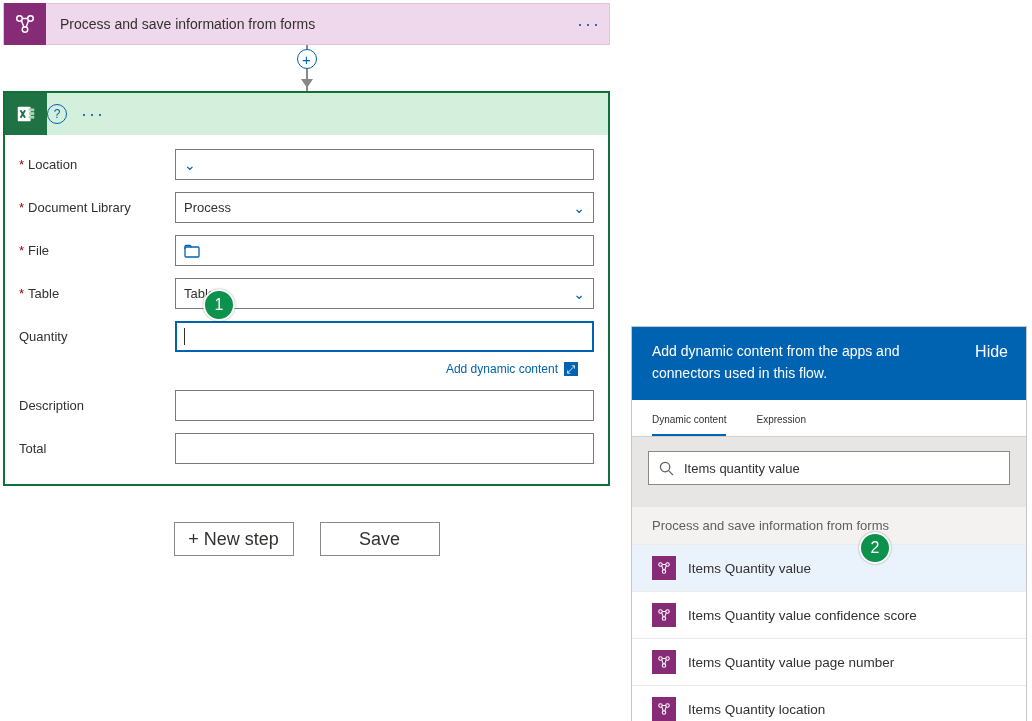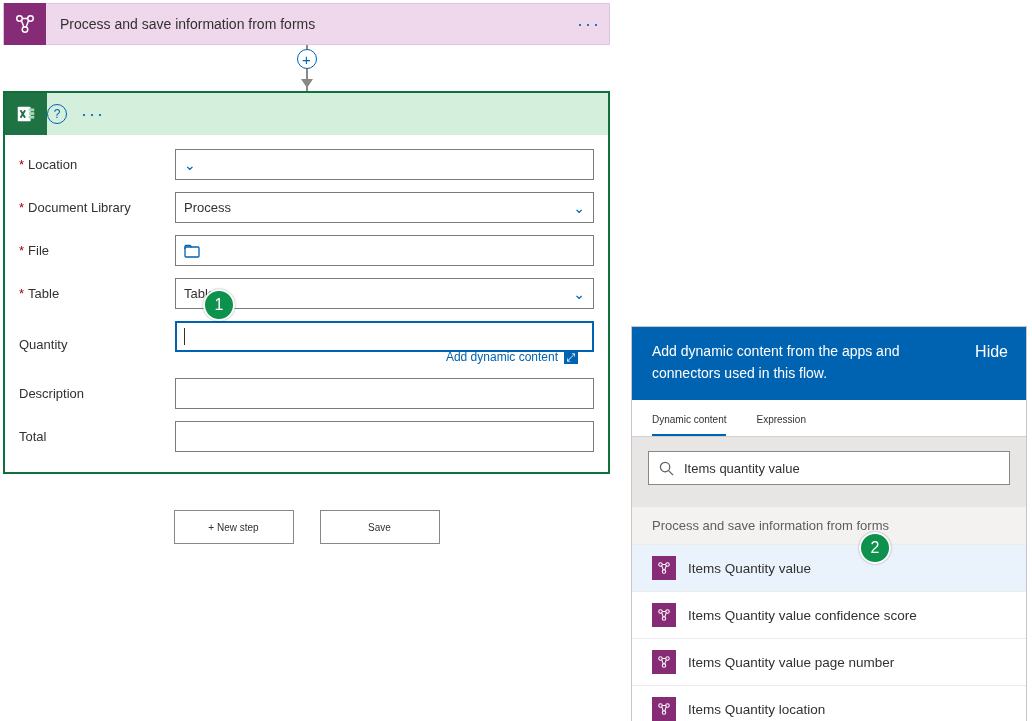--- a/index.html
+++ b/index.html
@@ -19,38 +19,38 @@
 
   
   .action-card { width:607px; border:2px solid #0f7039; }
   .action-header { display:flex; align-items:center; height:42px; background:#d5efdd; }
   .action-icon { width:42px; height:42px; background:#1f7244; display:flex; align-items:center; justify-content:center; flex-shrink:0; }
   .action-title { flex:1; padding:0 14px; font-size:14px; }
   .help-icon { width:20px; height:20px; border:1px solid #0063b1; border-radius:50%; color:#0063b1; display:flex; align-items:center; justify-content:center; font-size:12px; margin-right:6px; cursor:pointer;}
 
   .action-body { padding:14px 14px 20px 14px; background:#fff; }
   .field-row { display:flex; align-items:center; margin-bottom:12px; }
-  .field-row.tight { margin-bottom:0;align-items:flex-end; }
+  .field-row.tight { margin-bottom:12px; }
   .label-cell { width:156px; padding-right:8px; font-size:13px; display:flex; align-items:baseline; gap:2px;}
   .req { color:#a80000; font-size:13px; margin-right:2px;}
   .input-cell { flex:1; }
   .select-box, .text-box { width:100%; height:31px; border:1px solid #7a7b7a; background:#fff; display:flex; align-items:center; padding:0 8px; }
   .select-box .val { flex:1; }
   .chev { color:#0063b1; font-size:14px; }
   .folder-icon { color:#0063b1; font-size:14px;}
   .focused { outline:2px solid #0063b1; outline-offset:-2px; border:1px solid #0063b1; }
   .cursor-bar { width:1px; height:17px; background:#323130; display:inline-block; }
 
   .add-dyn-row { display:flex; justify-content:flex-end; margin:-2px 16px 14px 156px; }
   .add-dyn-link { color:#0063b1; font-size:12px; display:flex; align-items:center; gap:6px; cursor:pointer;}
   .add-dyn-badge { width:14px; height:14px; background:#0063b1; color:#fff; display:flex; align-items:center; justify-content:center; font-size:11px;}
 
   
   .btn-row { width:607px; display:flex; justify-content:center; gap:26px; margin-top:36px; }
-  .btn { width:120px; height:34px; border:1px solid #8a8886; background:#fff; display:flex; align-items:center; justify-content:center; font-size:10px; cursor:pointer; }
+  .btn { width:120px; height:34px; border:1px solid #8a8886; background:#fff; display:flex; align-items:center; justify-content:center; font-size:18px; cursor:pointer; }
 
   
   .badge { position:absolute; width:32px; height:32px; border-radius:50%; background:#0c924c; color:#fff; border:2px solid #fff; display:flex; align-items:center; justify-content:center; font-size:16px; font-weight:400; box-shadow:0 0 2px rgba(0,0,0,.4); z-index:20;}
 
   
   .dyn-panel { position:absolute; left:631px; top:326px; width:396px; border:1px solid #c8c6c4; background:#fff; }
   .dyn-head { background:#0063b1; color:#fff; padding:14px 18px 16px 20px; font-size:14px; display:flex; gap:27px; }
   .dyn-head-text { flex:1; line-height:1.55; }
   .dyn-head-hide { font-size:16px; cursor:pointer; white-space:nowrap; padding-top:2px;}
   .dyn-tabs { display:flex; border-bottom:1px solid #d2d0ce; padding: 4px 20px 0 20px; gap:30px; }

